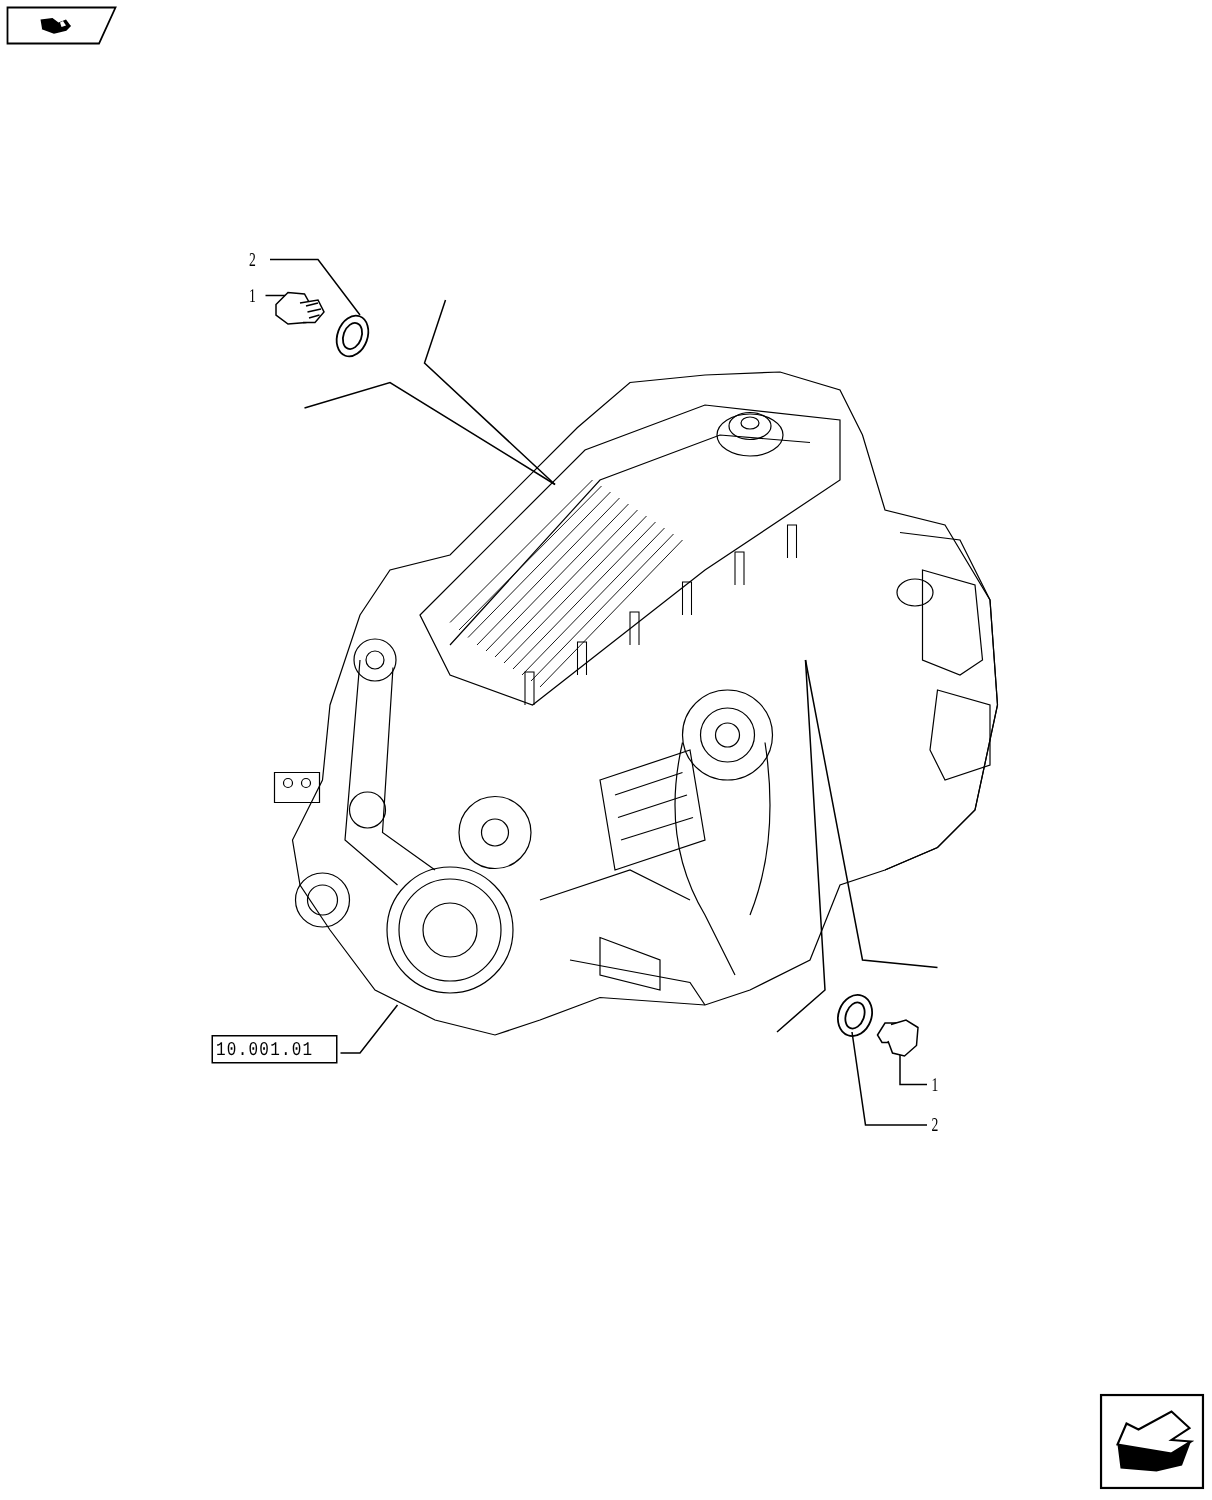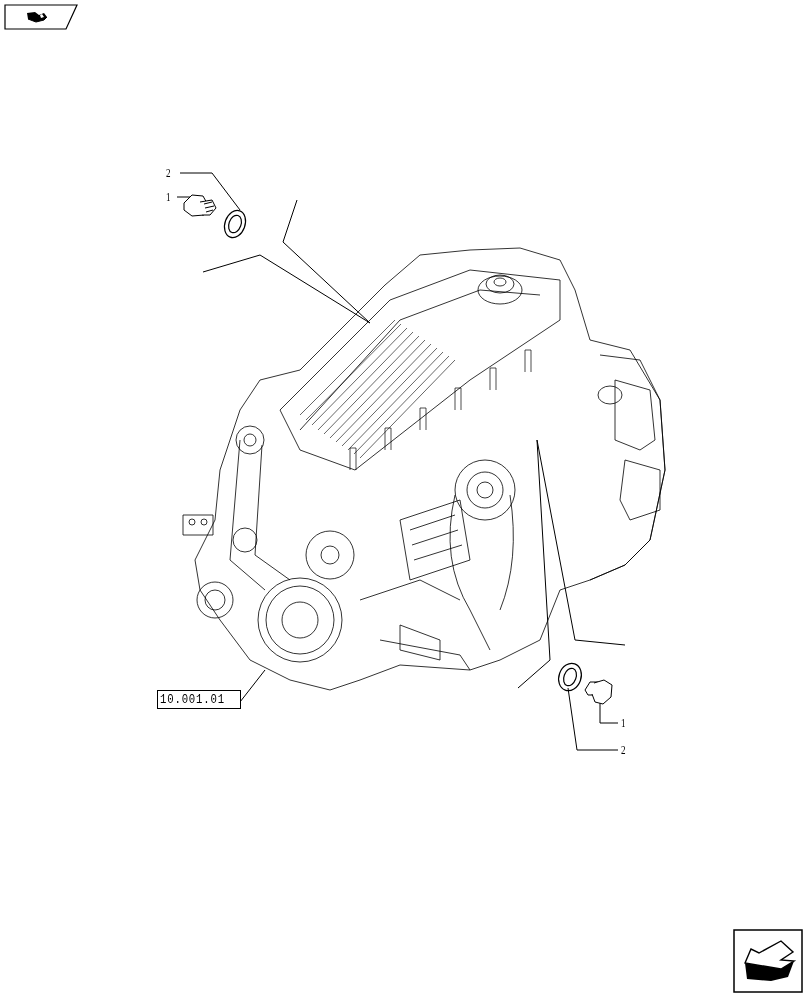--- a/index.html
+++ b/index.html
@@ -1,20 +1,20 @@
 <!DOCTYPE html>
 <html><head>
 <meta charset="utf-8">
 <style>
   html, body { margin: 0; padding: 0; background: #ffffff; }
   body { width: 808px; height: 1000px; position: relative; overflow: hidden;
          font-family: "Liberation Serif", serif; color: #000; }
   .nav-btn { position: absolute; cursor: pointer; }
   .callout { position: absolute; font-family: "Liberation Serif", serif; font-size: 13px; line-height: 13px; transform: scaleX(0.7); transform-origin: left top; color: #000; }
-  .ref-box { position: absolute; left: 157px; top: 690px; width: 70px; height: 17px; border: 1px solid #000; background: #fff; cursor: pointer; padding-left: 12px; }
+  .ref-box { position: absolute; left: 141px; top: 690px; width: 70px; height: 17px; border: 1px solid #000; background: #fff; cursor: pointer; padding-left: 12px; }
   .ref-box span { position: absolute; left: 2px; top: 1px; font-family: "Liberation Mono", monospace; font-size: 13px; letter-spacing: 1px; transform: scaleX(0.82); transform-origin: left top; white-space: nowrap; }
   svg { position: absolute; left: 0; top: 0; }
 </style>
 </head>
 <body>
 
 <div class="nav-btn" style="left:4px;top:4px;width:74px;height:26px;">
   <svg width="74" height="26" viewBox="0 0 74 26">
     <path d="M1 1 H73 L62 25 H1 Z" fill="#fff" stroke="#000" stroke-width="1.2"></path>
     <g>

